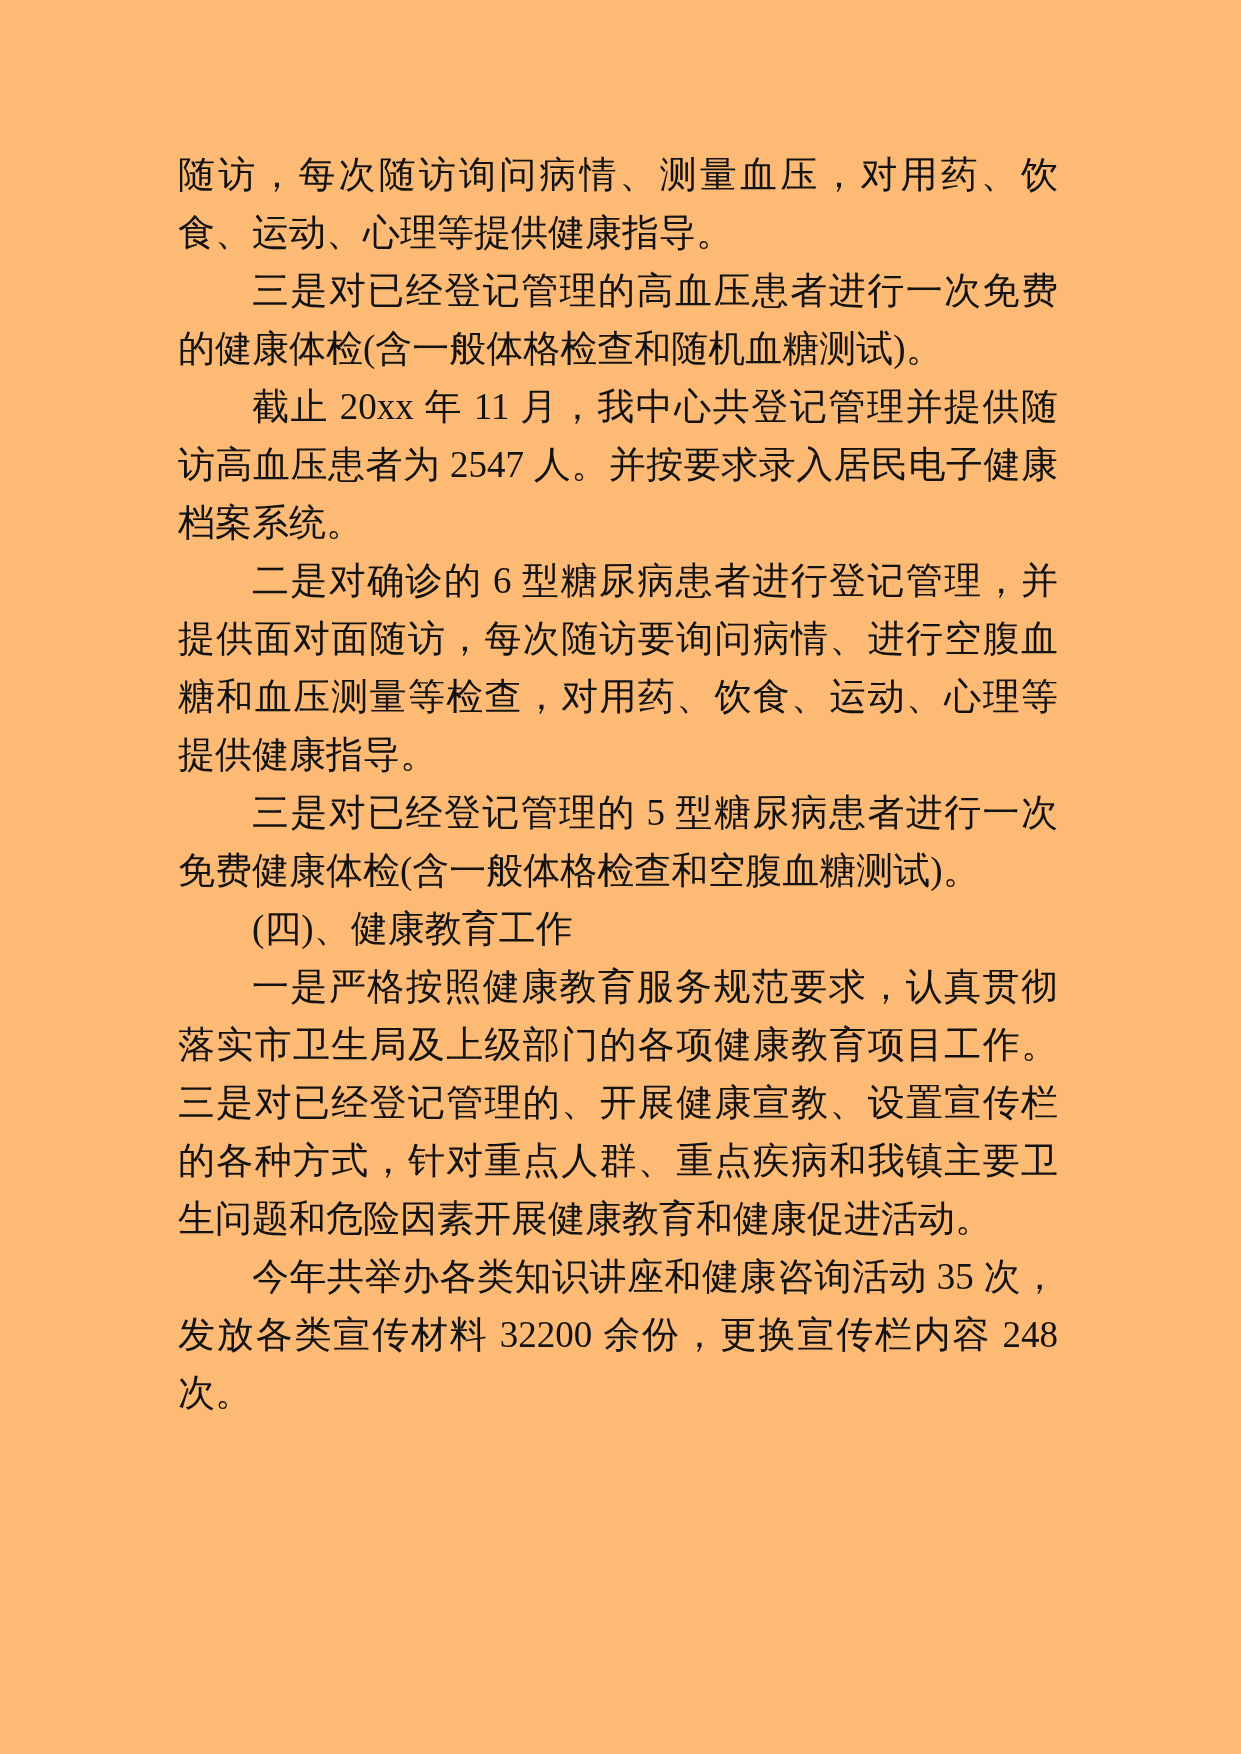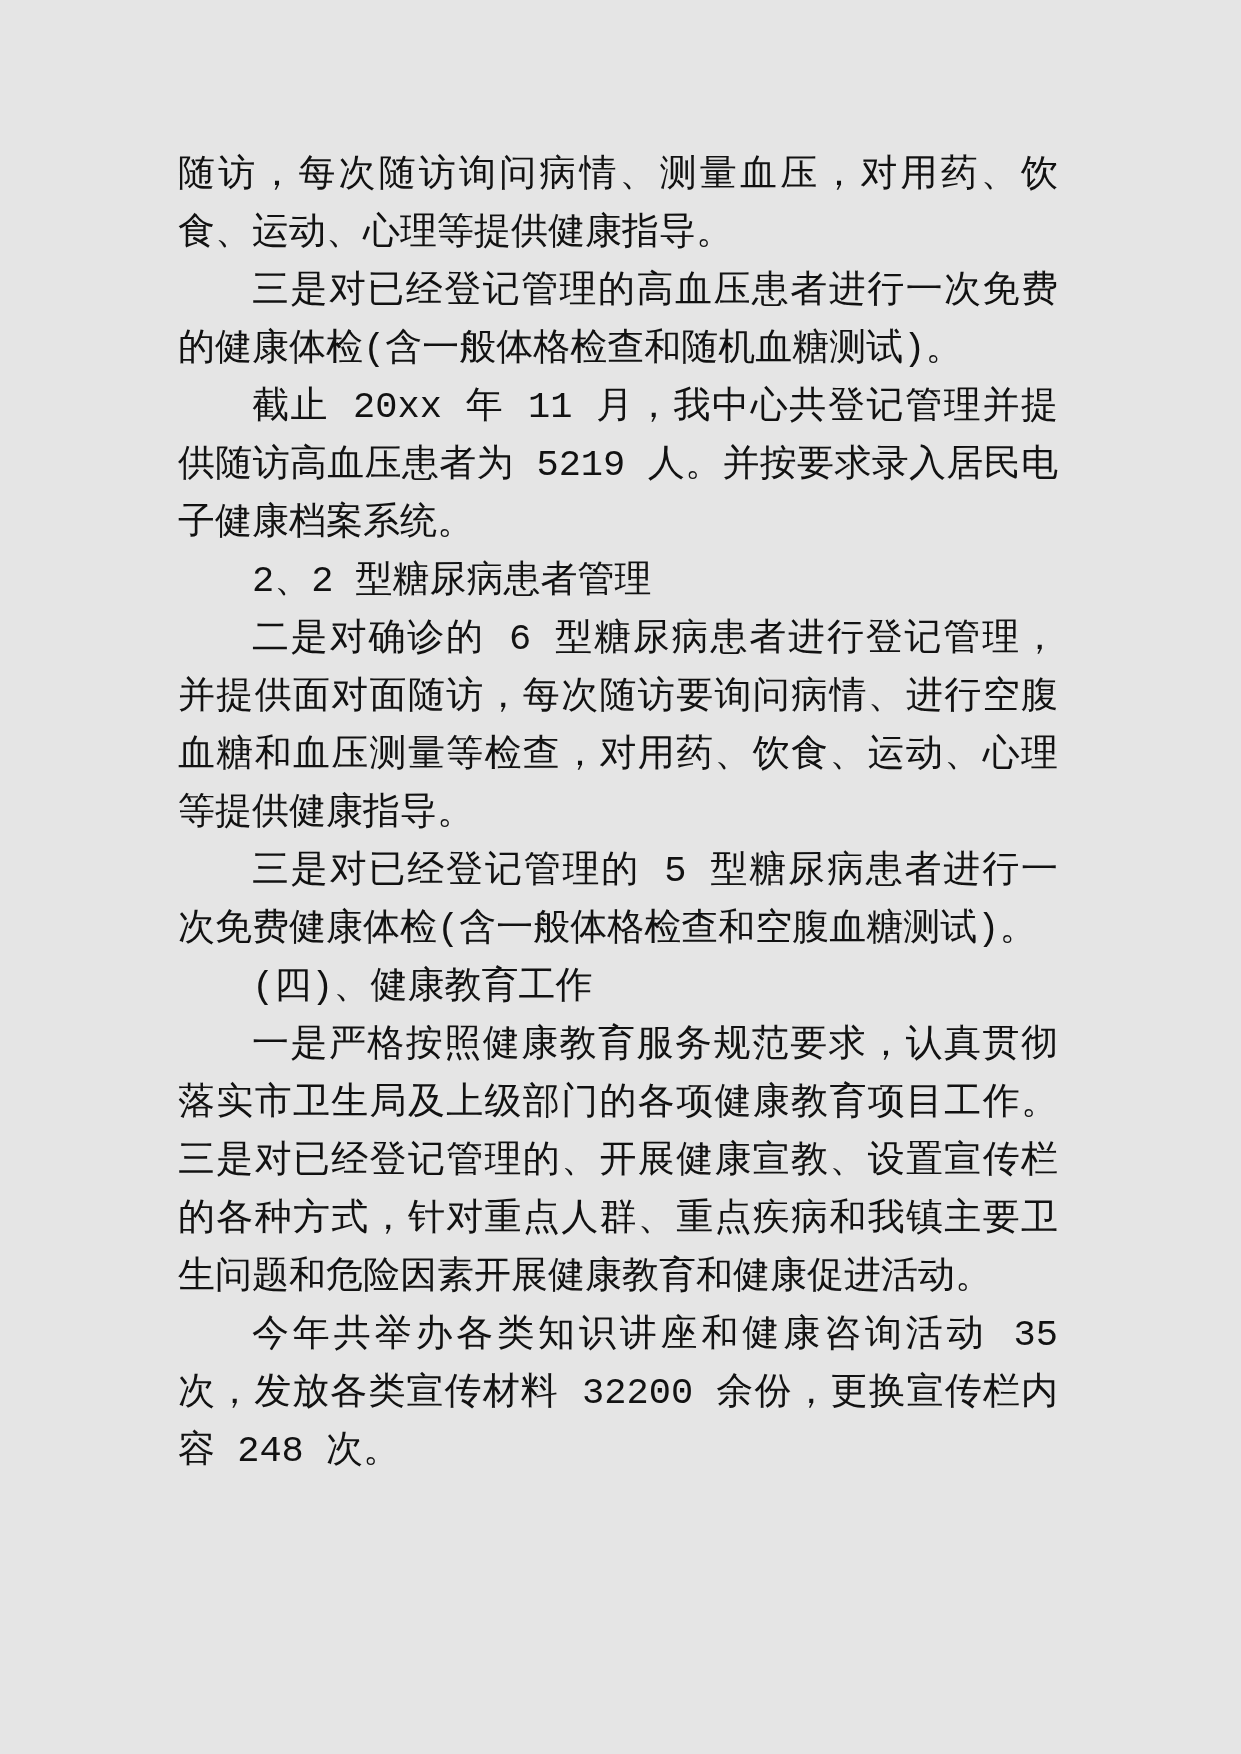--- a/index.html
+++ b/index.html
@@ -4,23 +4,23 @@
 <style>
   html, body {
     margin: 0;
     padding: 0;
     background: #ffffff;
   }
   .page {
     position: relative;
     width: 1241px;
     height: 1754px;
-    background: #e5e5e5;
+    background: #fdba74;
     overflow: hidden;
-    font-family: Liberation Mono, monospace;
+    font-family: Liberation Serif, serif;
   }
   .text-block {
     position: absolute;
     left: 178px;
     top: 146px;
     width: 880px;
     color: #121212;
     font-size: 37px;
     line-height: 58px;
     text-align: justify;
@@ -37,21 +37,20 @@
     text-indent: 0;
   }
 </style>
 </head>
 <body>
 
 <div class="page">
   <div class="text-block">
       <p class="para no-indent">随访，每次随访询问病情、测量血压，对用药、饮食、运动、心理等提供健康指导。</p>
       <p class="para">三是对已经登记管理的高血压患者进行一次免费的健康体检(含一般体格检查和随机血糖测试)。</p>
-      <p class="para">截止 20xx 年 11 月，我中心共登记管理并提供随访高血压患者为 5219 人。并按要求录入居民电子健康档案系统。</p>
-      <p class="para">2、2 型糖尿病患者管理</p>
+      <p class="para">截止 20xx 年 11 月，我中心共登记管理并提供随访高血压患者为 2547 人。并按要求录入居民电子健康档案系统。</p>
       <p class="para">二是对确诊的 6 型糖尿病患者进行登记管理，并提供面对面随访，每次随访要询问病情、进行空腹血糖和血压测量等检查，对用药、饮食、运动、心理等提供健康指导。</p>
       <p class="para">三是对已经登记管理的 5 型糖尿病患者进行一次免费健康体检(含一般体格检查和空腹血糖测试)。</p>
       <p class="para">(四)、健康教育工作</p>
       <p class="para">一是严格按照健康教育服务规范要求，认真贯彻落实市卫生局及上级部门的各项健康教育项目工作。三是对已经登记管理的、开展健康宣教、设置宣传栏的各种方式，针对重点人群、重点疾病和我镇主要卫生问题和危险因素开展健康教育和健康促进活动。</p>
       <p class="para">今年共举办各类知识讲座和健康咨询活动 35 次，发放各类宣传材料 32200 余份，更换宣传栏内容 248 次。</p>
     </div>
 </div>
 
 </body></html>

